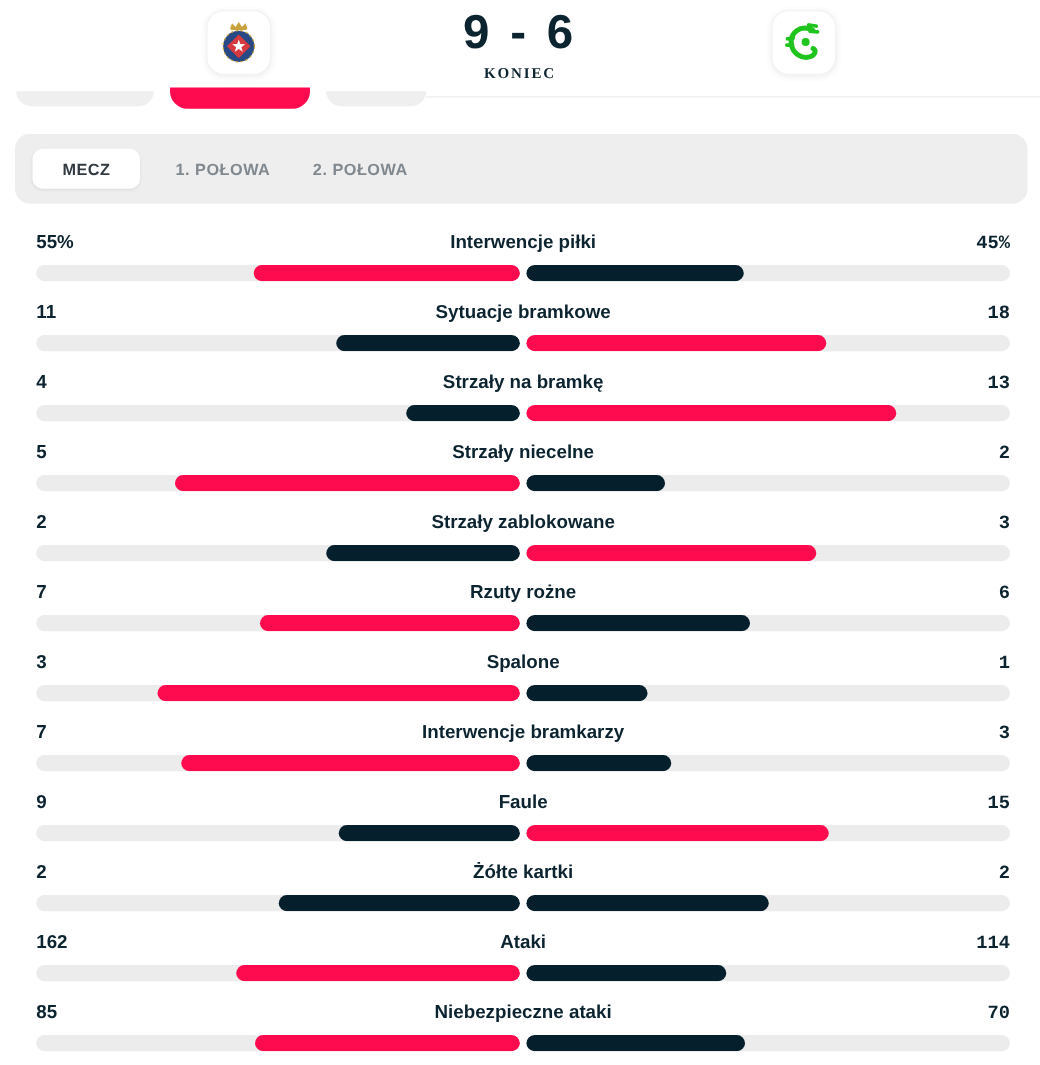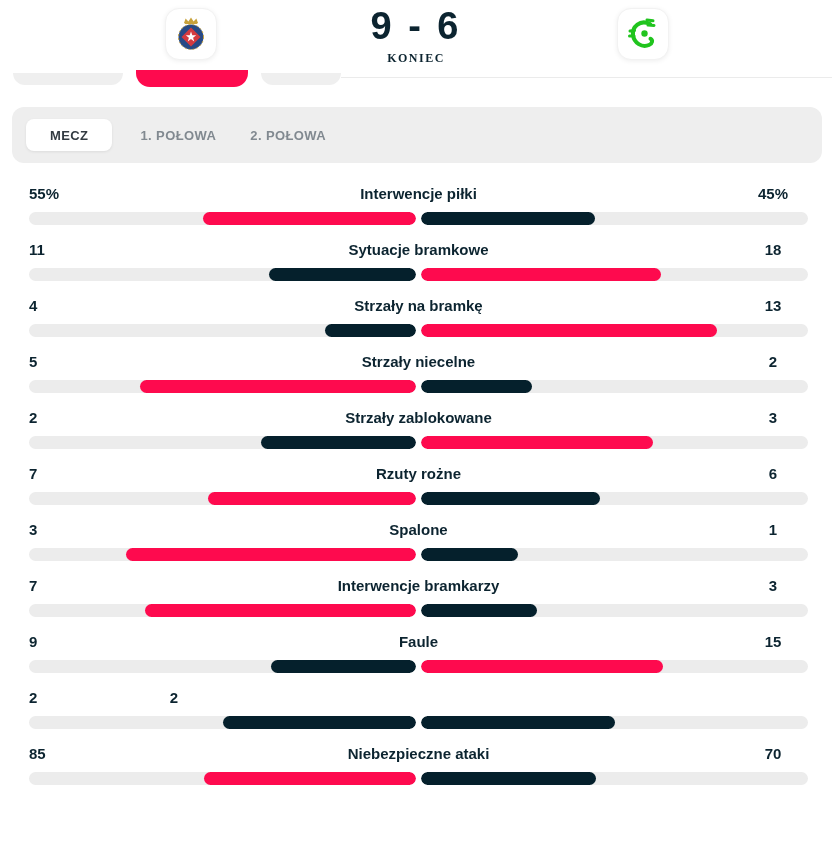--- a/index.html
+++ b/index.html
@@ -55,21 +55,21 @@
   }
   .tab.t1 { margin-left:28px; }
   .tab.t2 { margin-left:34px; }
 
   
   .stats { padding:22px 24px 0 29px; }
   .stat-row { margin-bottom:16px; }
   .stat-row:last-child { margin-bottom:0; }
   .stat-head { display:flex; align-items:baseline; height:20px;gap:40px; }
   .stat-home, .stat-away { width:70px; font-size:15px; font-weight:700; color:var(--text-dark); }
-  .stat-away { text-align:center; }
+  .stat-away { text-align:right;font-family:Liberation Mono, monospace; }
   .stat-label { flex:1; text-align:center; font-size:15px; font-weight:700; color:var(--text-dark); }
   .stat-bars { margin-top:7px; display:flex; gap:5px; height:13px; }
   .half { flex:1; position:relative; background:var(--track,#ececec); border-radius:7px; overflow:hidden; }
   .fill { position:absolute; top:0; bottom:0; border-radius:7px; }
   .half.left  .fill { right:0; }
   .half.right .fill { left:0; }
   .fill.red  { background:var(--accent); }
   .fill.dark { background:var(--dark-bar); }
 </style>
 </head>
@@ -261,32 +261,48 @@
         </div>
       <div class="half right">
           <div class="fill red" style="width: 62.5%;"></div>
         </div>
     </div>
   </div>
 
   <div class="stat-row">
     <div class="stat-head">
       <div class="stat-home">2</div>
+      <div class="stat-label">Żółte kartki</div>
       <div class="stat-away">2</div>
     </div>
     <div class="stat-bars">
       <div class="half left">
           <div class="fill dark" style="width: 50%;"></div>
         </div>
       <div class="half right">
           <div class="fill dark" style="width: 50%;"></div>
         </div>
     </div>
   </div>
 
+  <div class="stat-row">
+    <div class="stat-head">
+      <div class="stat-home">162</div>
+      <div class="stat-label">Ataki</div>
+      <div class="stat-away">114</div>
+    </div>
+    <div class="stat-bars">
+      <div class="half left">
+          <div class="fill red" style="width: 58.6957%;"></div>
+        </div>
+      <div class="half right">
+          <div class="fill dark" style="width: 41.3043%;"></div>
+        </div>
+    </div>
+  </div>
 
   <div class="stat-row">
     <div class="stat-head">
       <div class="stat-home">85</div>
       <div class="stat-label">Niebezpieczne ataki</div>
       <div class="stat-away">70</div>
     </div>
     <div class="stat-bars">
       <div class="half left">
           <div class="fill red" style="width: 54.8387%;"></div>

